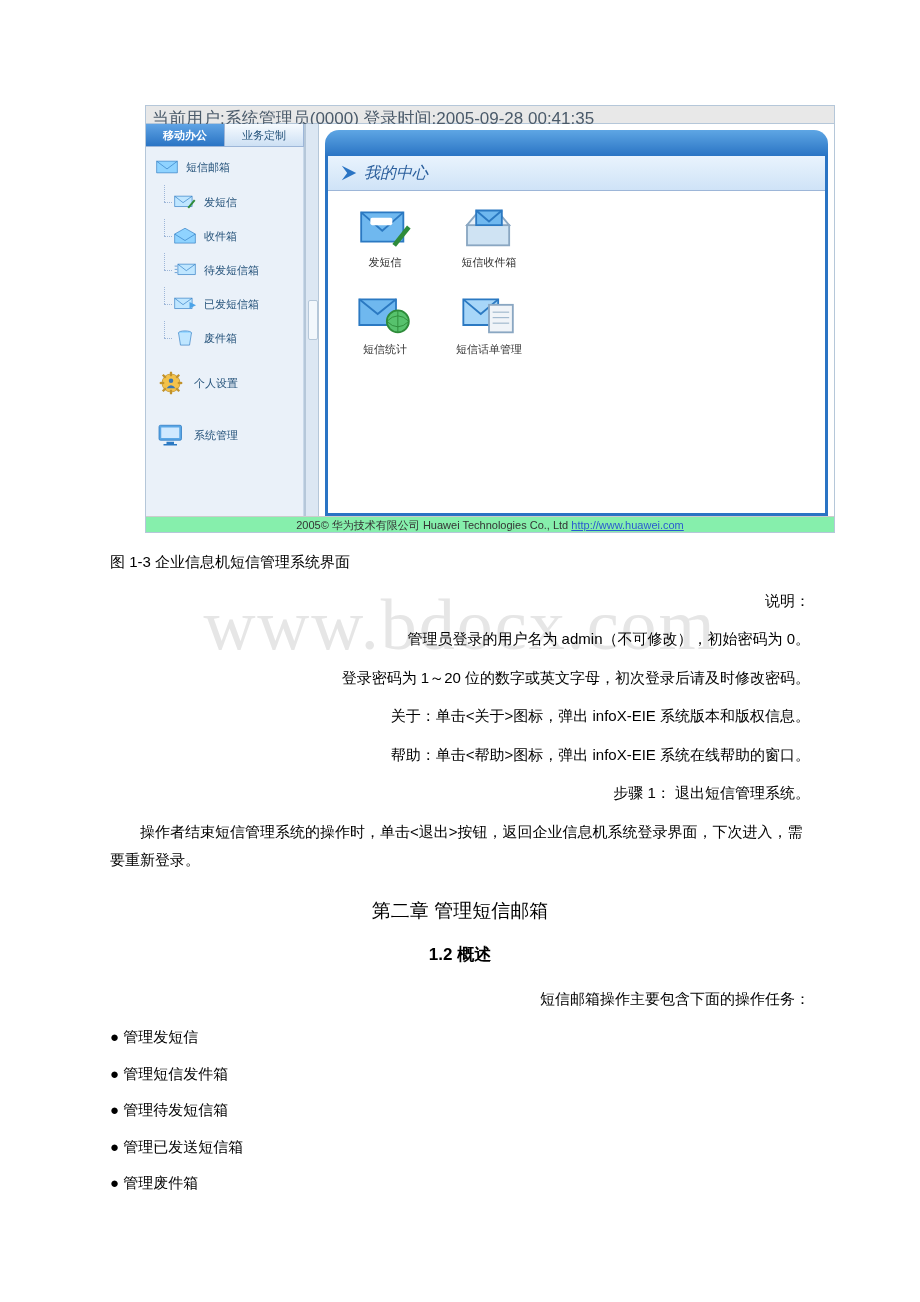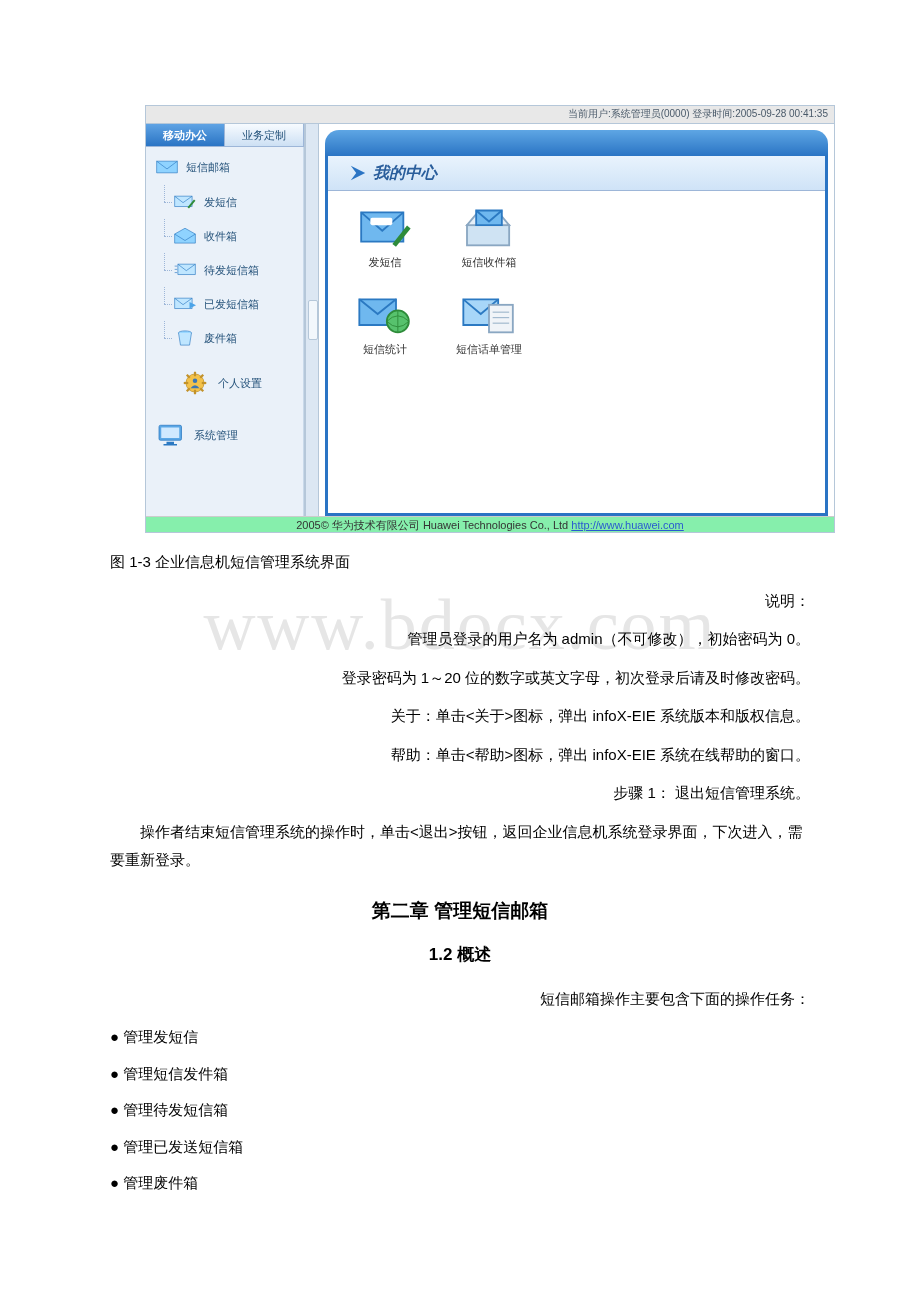--- a/index.html
+++ b/index.html
@@ -24,25 +24,24 @@
     box-sizing: border-box;
     margin: 0 auto 15px 35px;
     position: relative;
     overflow: hidden;
     background: #eef3f8;
   }
   .ss-statusbar {
     height: 16px;
     background: #e8e8e8;
     border-bottom: 1px solid #b5c7d9;
-    font-size: 10px;
+    font-size: 17px;
     color: #4a5a6a;
     padding: 1px 6px 0 6px;
     font-family: "SimSun", sans-serif;
-    text-align: right;
   }
   .ss-body {
     display: flex;
     height: calc(100% - 16px - 18px);
   }
   .ss-footer {
     height: 18px;
     font-size: 11px;
     text-align: center;
     color: #333;
@@ -147,23 +146,23 @@
     border-bottom: 3px solid #2a74c4;
     height: calc(100% - 32px);
     box-sizing: border-box;
     overflow: hidden;
   }
   .section-title {
     height: 34px;
     background: linear-gradient(#e9f3fd,#cfe3f7);
     border-bottom: 1px solid #9db6d8;
     display: flex; align-items: center;
-    padding-left: 21px;
+    padding-left: 12px;
     color: #2a5e9c;
-    font-weight: bold;
+    font-weight: normal;
     font-size: 16px;
     font-style: italic;
   }
   .section-title .arrow {
     width: 18px; height: 18px; margin-right: 6px;
     display: inline-block;
   }
   .card-body { padding: 14px 18px; }
   .grid-row { display: flex; gap: 26px; margin-bottom: 22px; }
   .grid-item {
@@ -192,21 +191,21 @@
 
   
   .doc { position: relative; z-index: 1; line-height: 1.9; font-size: 15px; }
   .doc p { margin: 4px 0 10px 0; }
   .caption { margin: 10px 0 14px 38px; }
   .indent { margin-left: 38px; text-align: right; }
   .para  { text-indent: 2em; margin: 6px 0 10px 0; }
   h2.center {
     text-align: center;
     font-size: 19px;
-    font-weight: bold;
+    font-weight: normal;
     margin: 18px 0 10px 0;
   }
   h3.center {
     text-align: center;
     font-size: 17px;
     font-weight: bold;
     margin: 8px 0 14px 0;
   }
   .bullets { }
   .bullets p { margin: 8px 0; }
@@ -279,21 +278,21 @@
           <div class="lp-item sub">
             <span class="lp-icon">
               <svg viewBox="0 0 34 26">
                   <ellipse cx="17" cy="5" rx="10" ry="3" fill="#8fd3ff" stroke="#2b79c2"></ellipse>
                   <path d="M7 5 L10 24 L24 24 L27 5" fill="#bfe6ff" stroke="#2b79c2"></path>
                 </svg>
             </span>
             <span>废件箱</span>
           </div>
 
-          <div class="lp-item" style="margin-top:10px;margin-left:24px;">
+          <div class="lp-item" style="margin-top:10px;">
             <span class="lp-icon lp-iconbig" style="width:30px;height:26px;">
               <svg viewBox="0 0 40 34">
                   <circle cx="20" cy="17" r="12" fill="#f3c24b" stroke="#c2922a"></circle>
                   <g stroke="#c2922a" stroke-width="3">
                     <line x1="20" y1="2" x2="20" y2="8"></line>
                     <line x1="20" y1="26" x2="20" y2="32"></line>
                     <line x1="5" y1="17" x2="11" y2="17"></line>
                     <line x1="29" y1="17" x2="35" y2="17"></line>
                     <line x1="9" y1="6" x2="13" y2="10"></line>
                     <line x1="27" y1="24" x2="31" y2="28"></line>

